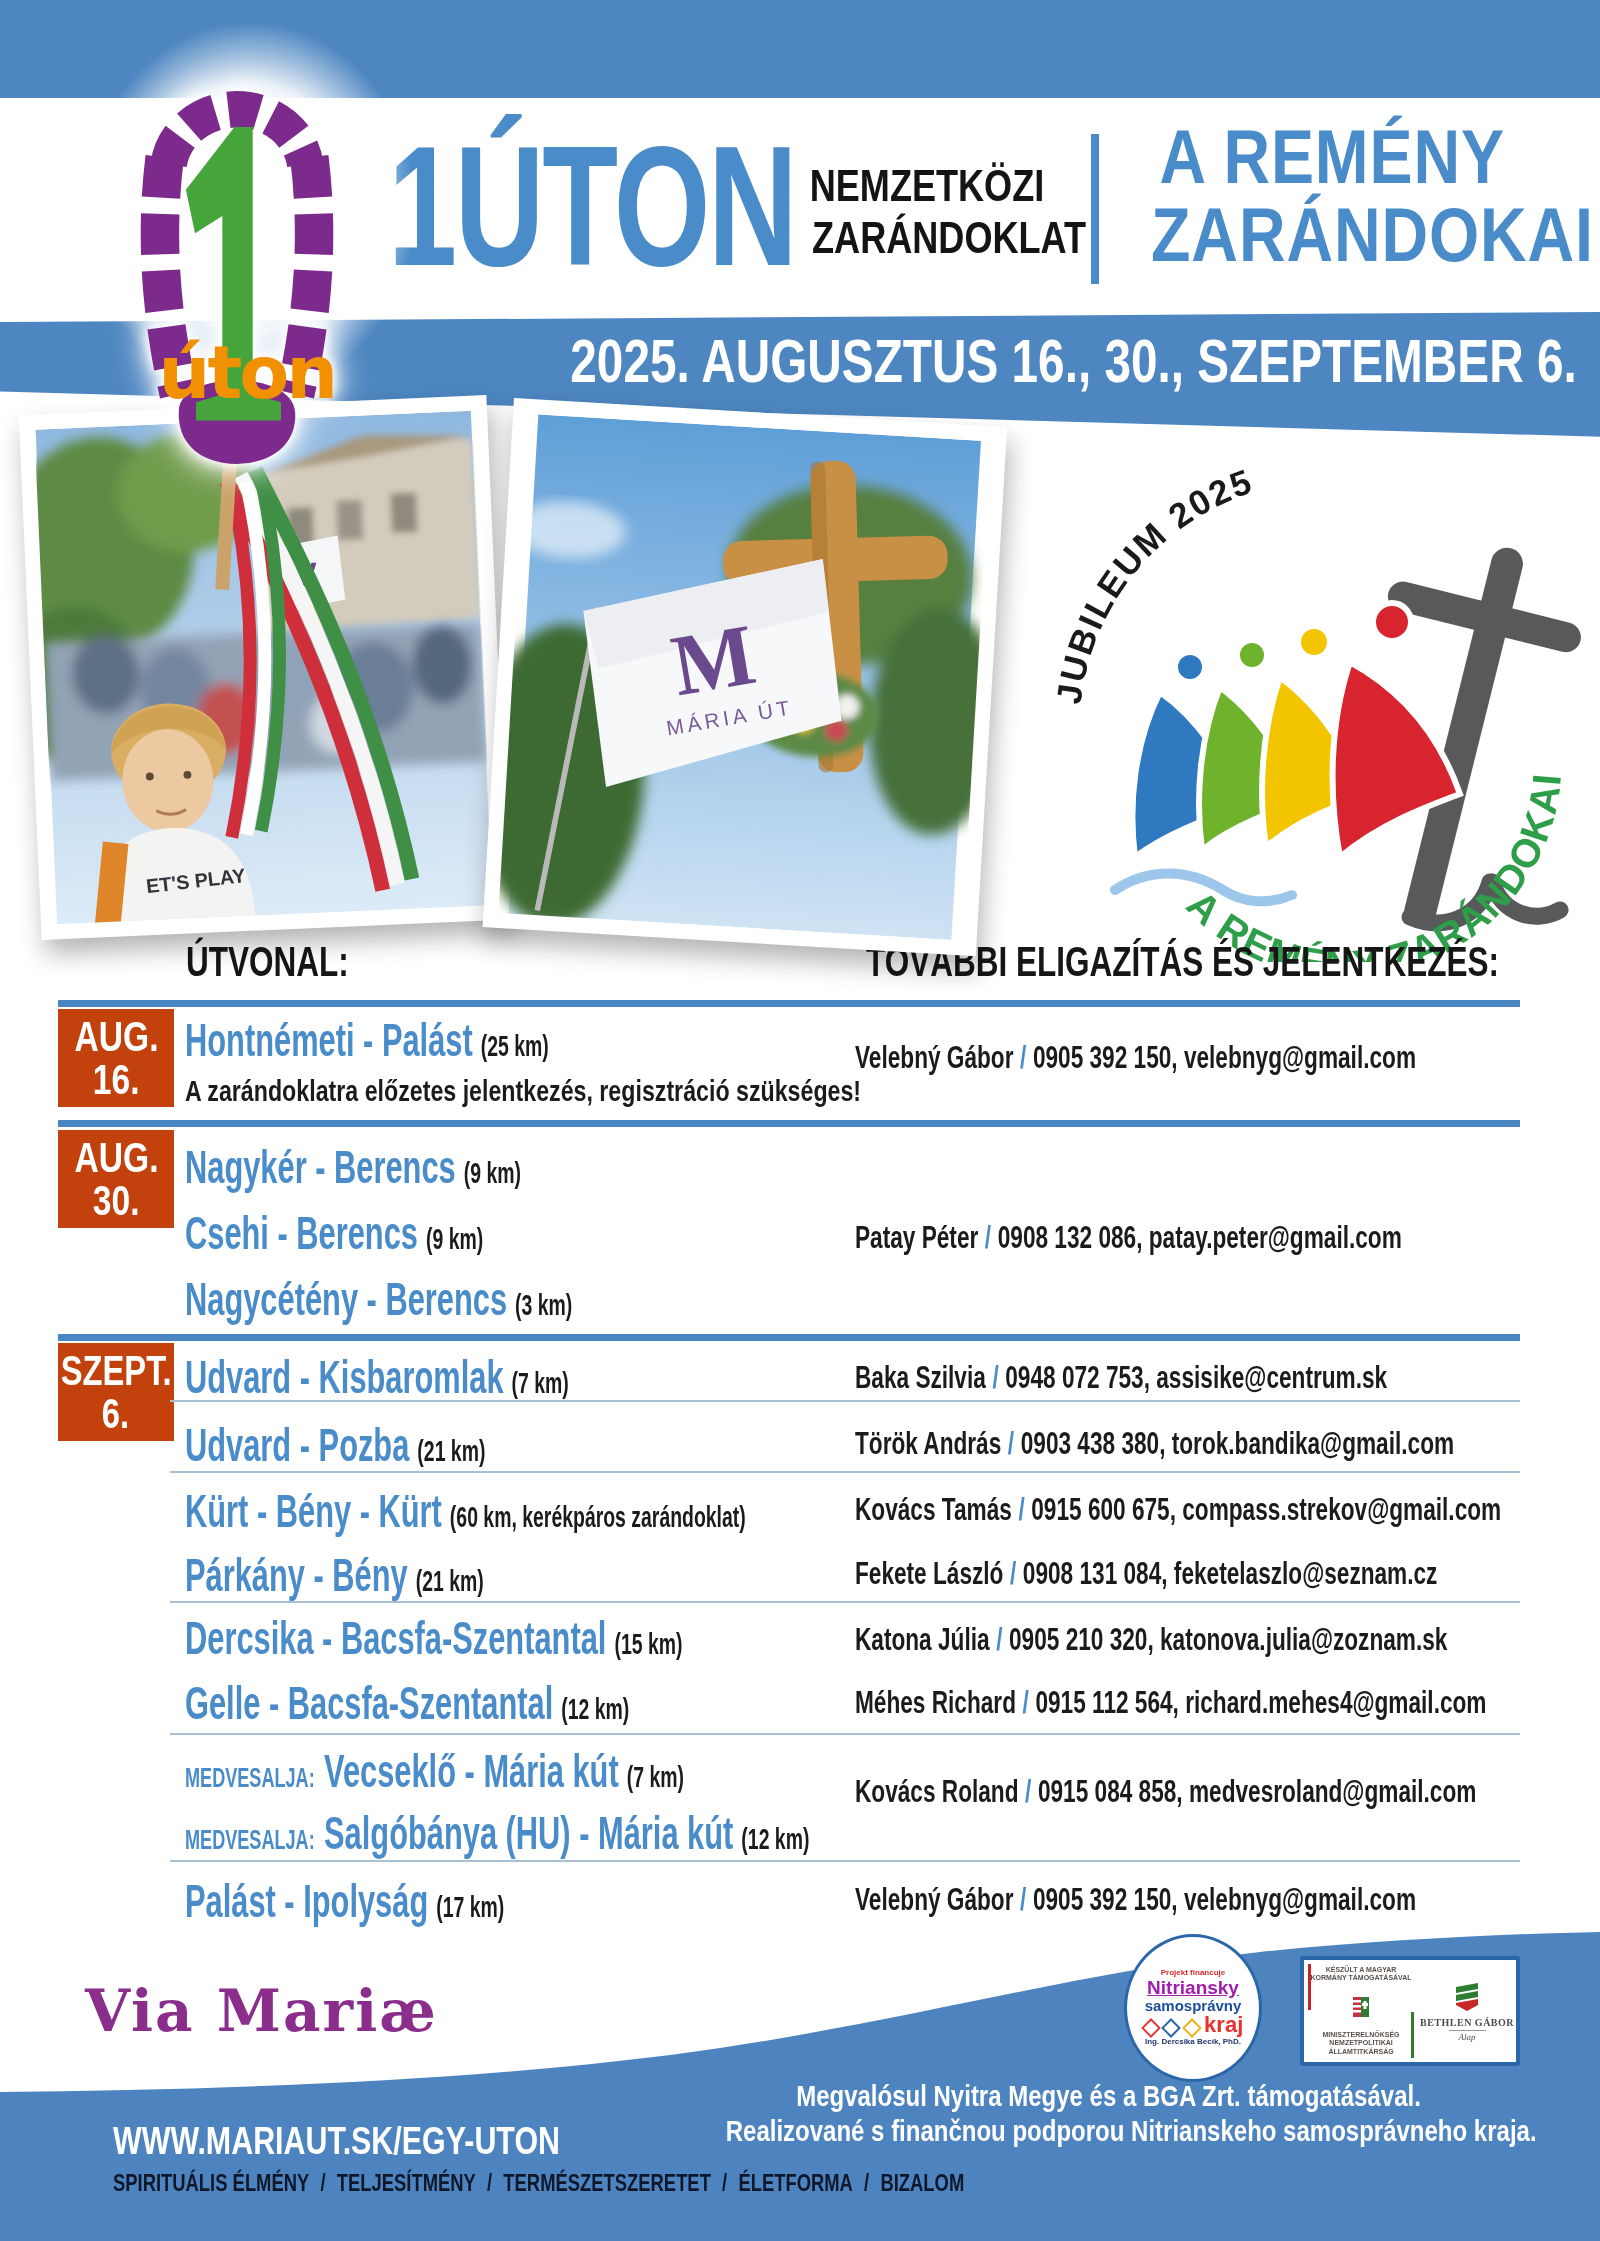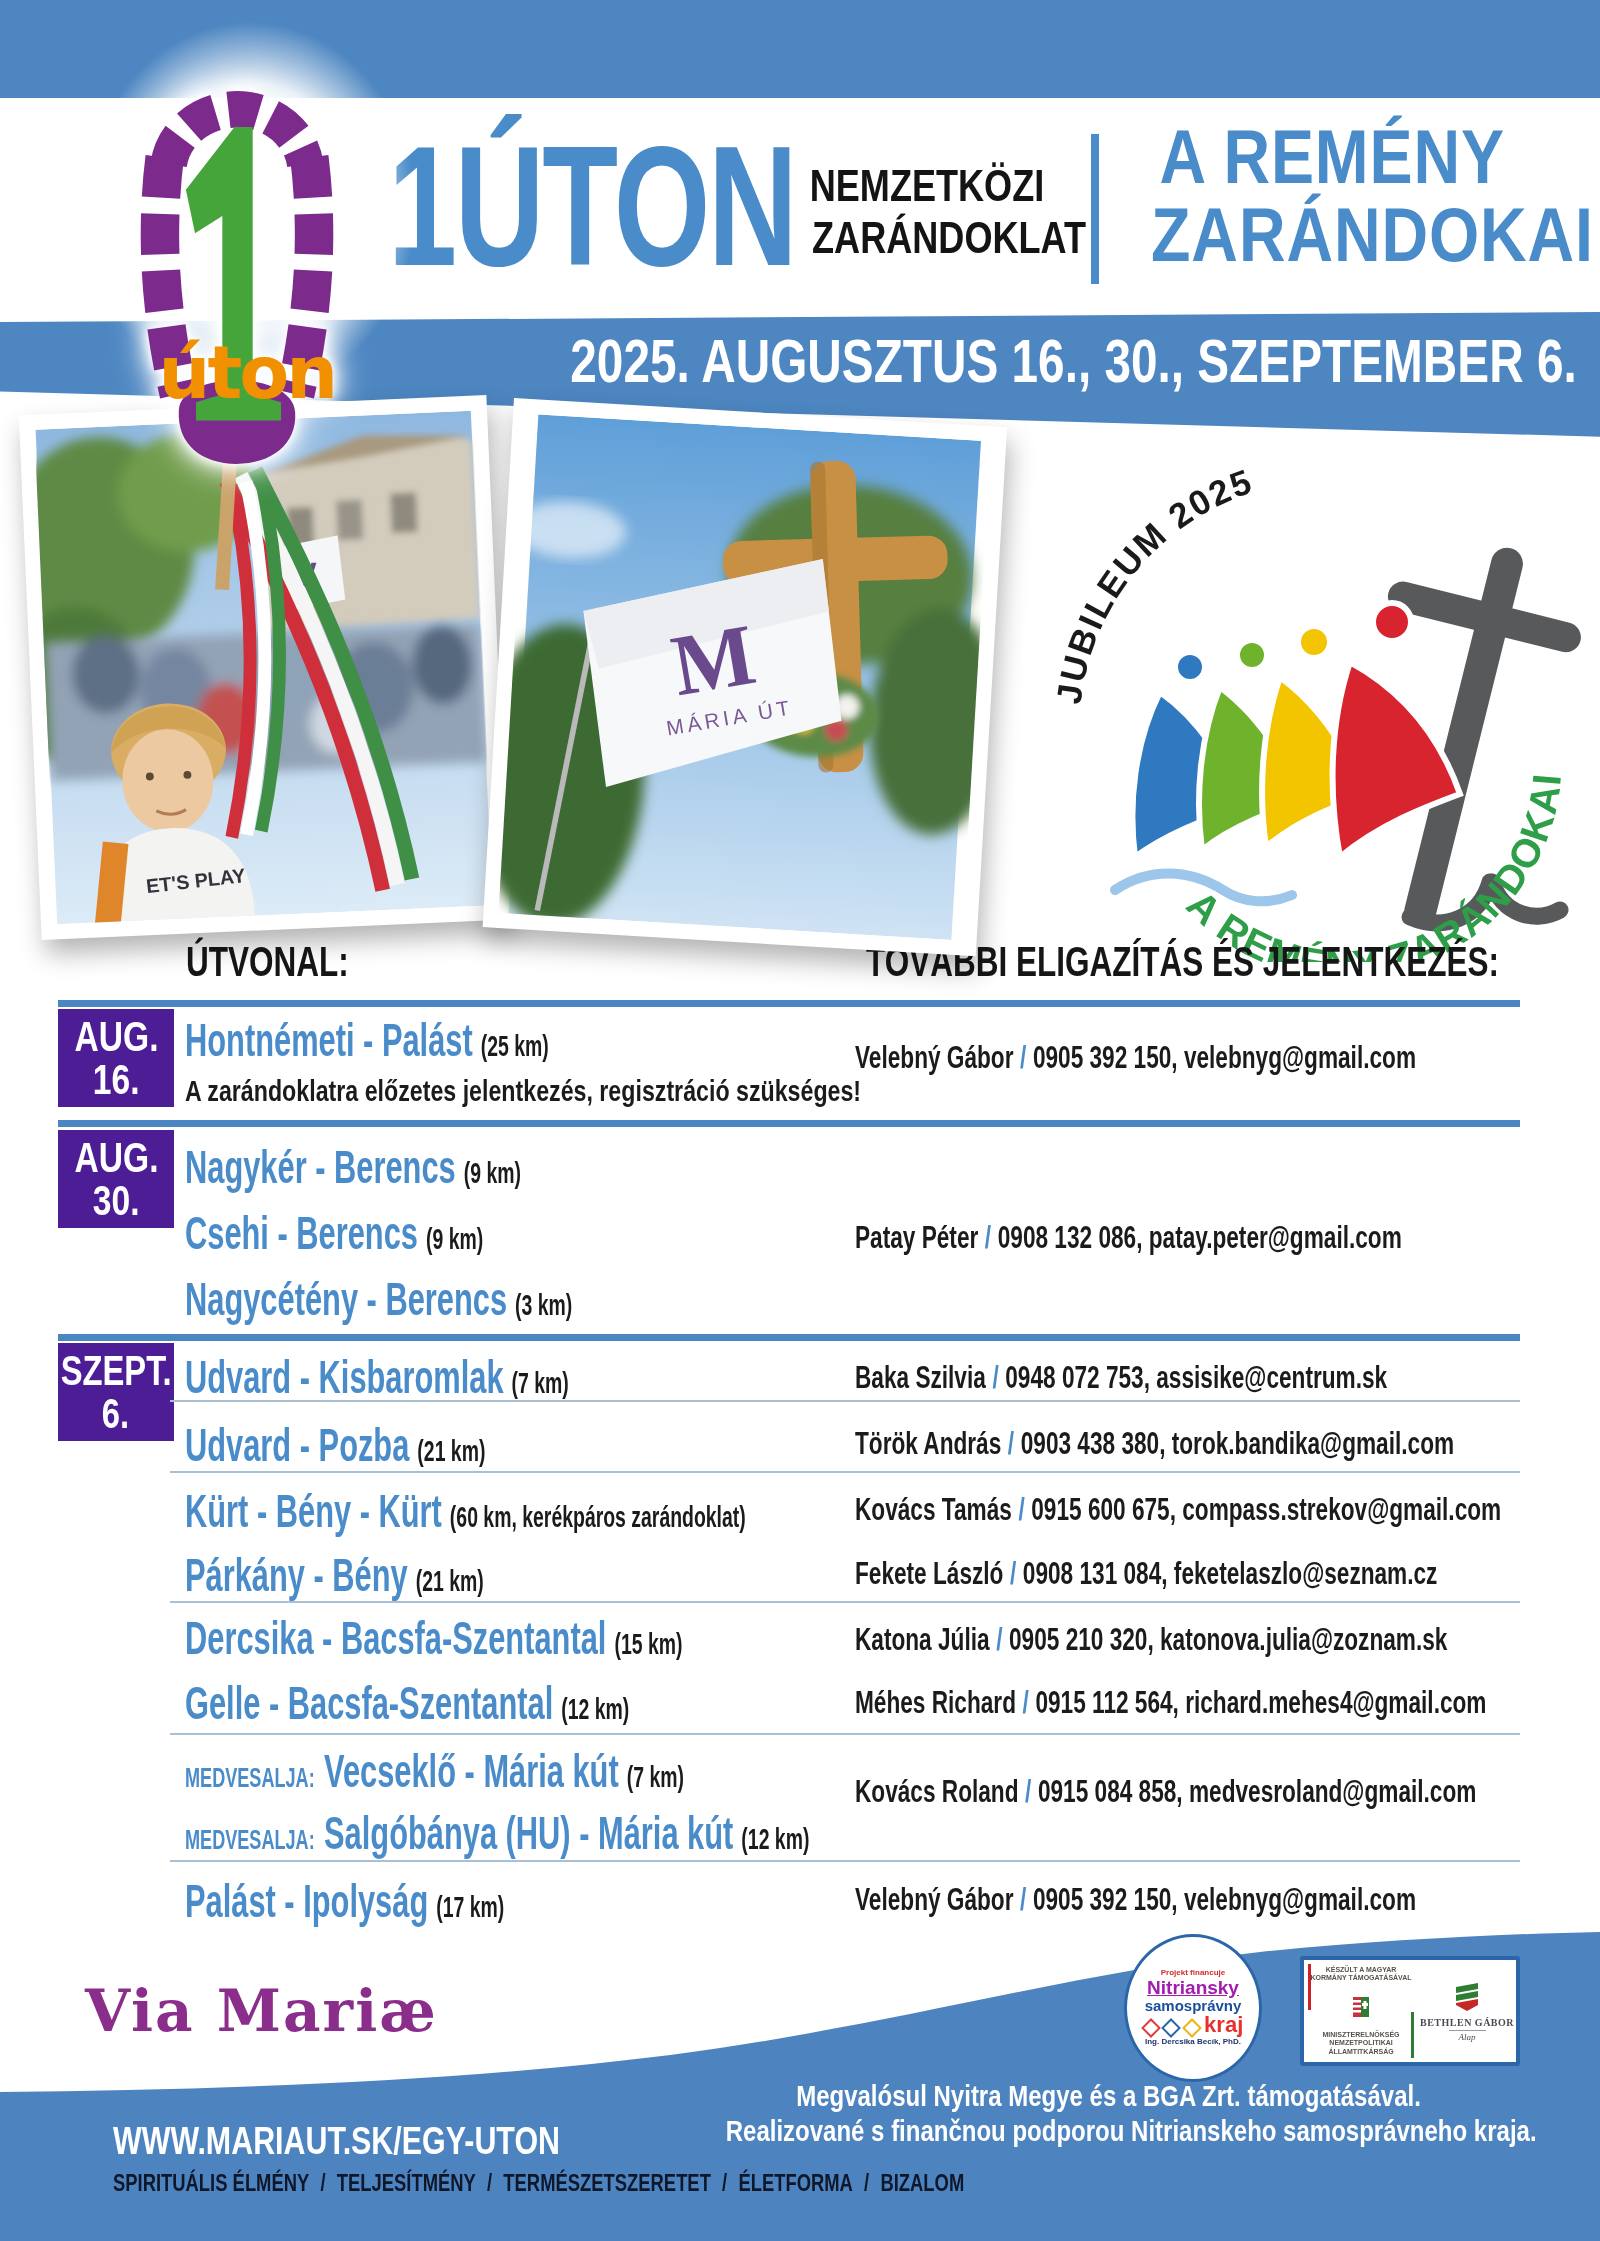--- a/index.html
+++ b/index.html
@@ -32,21 +32,21 @@
 
   .glow{position:absolute;left:20px;top:-40px;width:460px;height:540px;z-index:3;pointer-events:none;
         background:radial-gradient(ellipse 50% 48% at 50% 46%,#fff 30%,rgba(255,255,255,.85) 48%,rgba(255,255,255,0) 72%);}
   .shoe{position:absolute;left:138px;top:38px;width:198px;height:430px;z-index:4;
         filter:drop-shadow(0 0 4px #fff) drop-shadow(0 0 9px #fff) drop-shadow(0 0 16px rgba(255,255,255,.9));}
 
   .jubileum{position:absolute;left:1040px;top:462px;width:560px;height:500px;z-index:1;}
 
   .colhead{position:absolute;top:941px;font-size:42px;font-weight:bold;color:#161616;line-height:1;z-index:1;}
   .secline{position:absolute;left:58px;width:1462px;height:7px;background:#4a86c1;}
-  .badge{position:absolute;left:58px;width:116px;height:98px;background:#4c1d95;color:#fff;
+  .badge{position:absolute;left:58px;width:116px;height:98px;background:#c2410c;color:#fff;
          display:flex;flex-direction:column;align-items:center;justify-content:center;
          font-weight:bold;font-size:42px;line-height:.98;gap:2px;}
   .sep{position:absolute;left:170px;width:1350px;height:2px;background:#a9bfd2;}
 
   .rrow{position:absolute;left:185px;line-height:1;font-weight:bold;white-space:nowrap;}
   .rx{--sx:.67;}
   .rname{font-size:46px;color:#4a8cc9;}
   .rdist{font-size:29px;color:#1b1b1b;margin-left:12px;}
   .rpfx{font-size:27px;color:#4a8cc9;margin-right:14px;}
   .note{position:absolute;left:185px;font-size:29px;font-weight:bold;color:#1b1b1b;line-height:1;}

